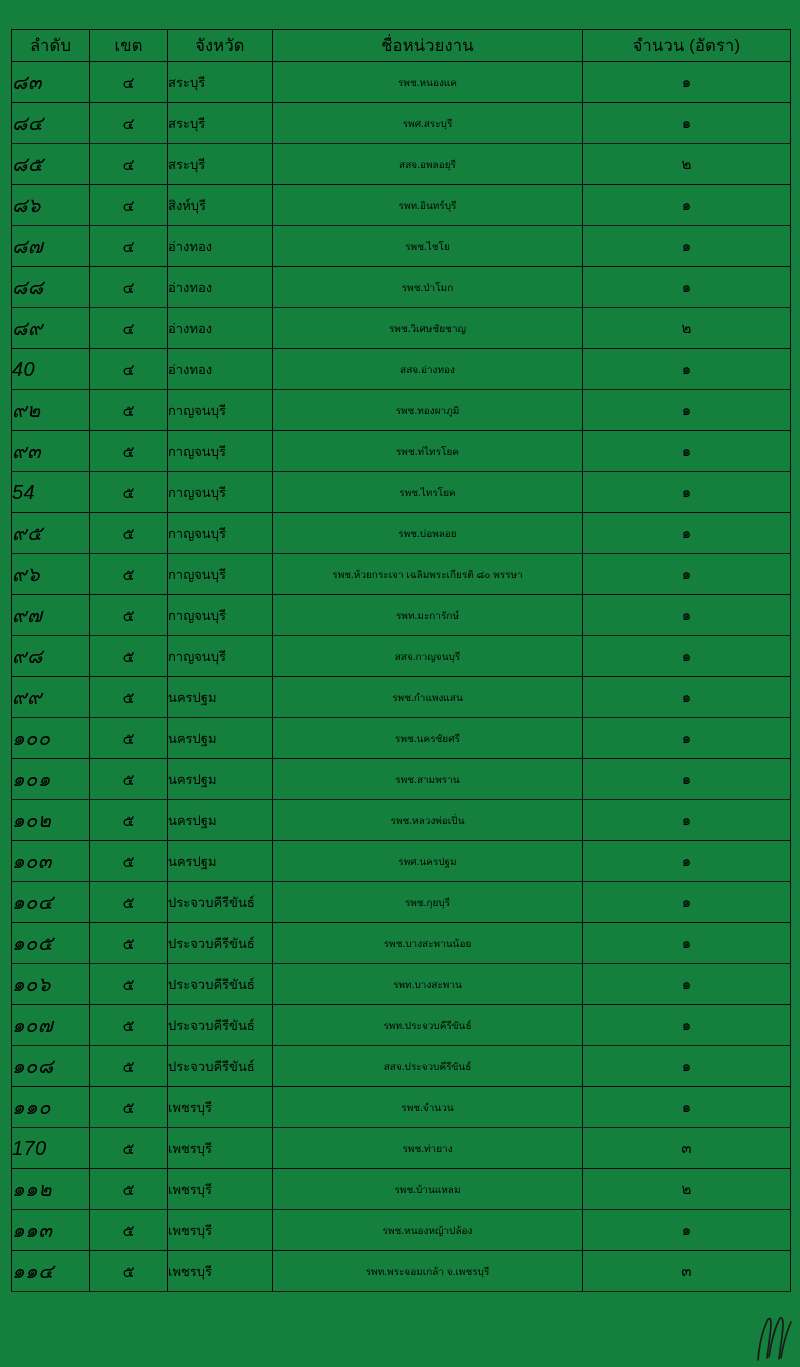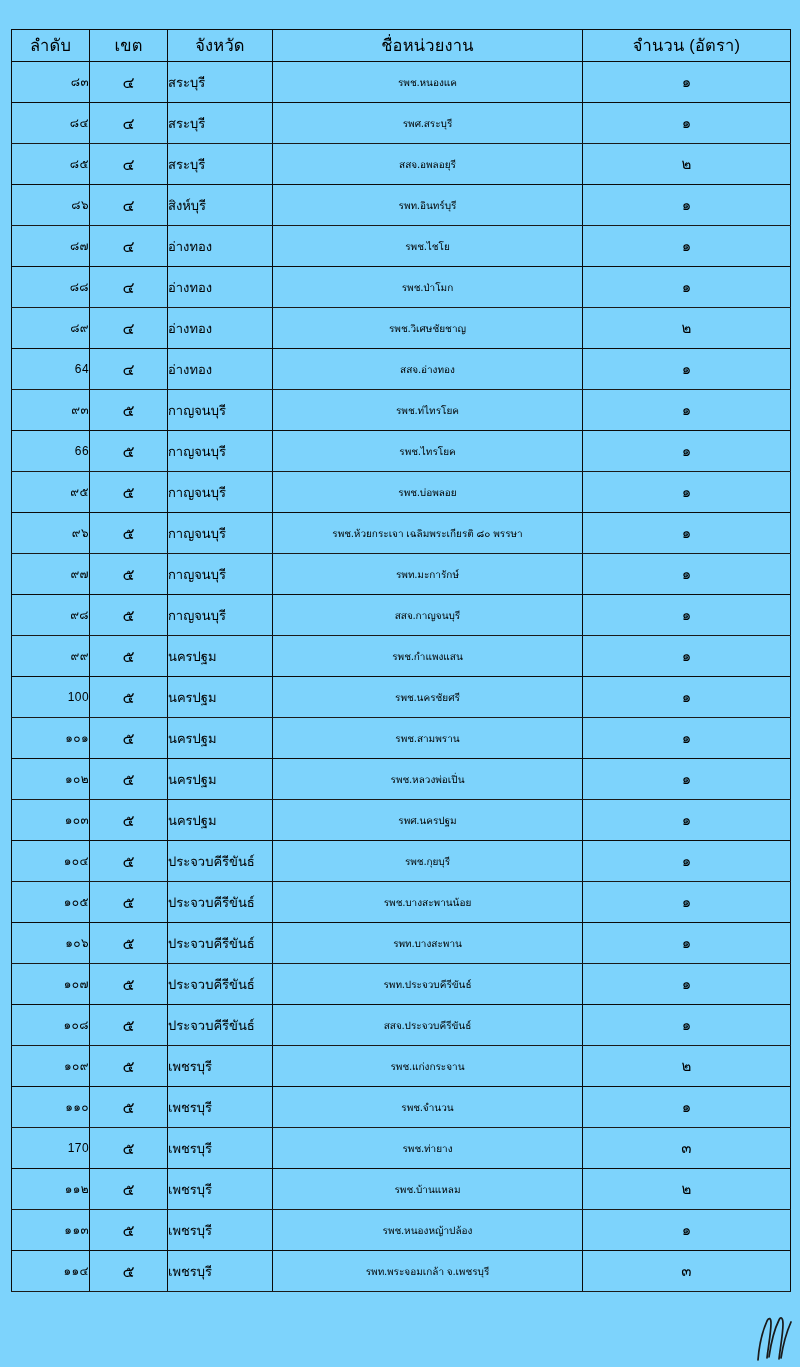--- a/index.html
+++ b/index.html
@@ -16,21 +16,21 @@
     position: relative;
     overflow: hidden;
   }
 
   .page {
     position: absolute;
     left: 0;
     top: 0;
     width: 800px;
     height: 1367px;
-    background: #7dd3fc;
+    background: #15803d;
   }
 
   .table-wrap {
     position: absolute;
     left: 11px;
     top: 29px;
     width: 779px;
   }
 
   table.doc-table {
@@ -58,24 +58,25 @@
     height: 31px;
     text-align: center;
     font-size: 16.5px;
     line-height: 31px;
     white-space: nowrap;
     letter-spacing: 0.2px;
   }
 
   .cell-seq {
     height: 31px;
-    text-align: right;
-    font-size: 12px;
+    text-align: left;
+    font-size: 20px;
     line-height: 31px;
     letter-spacing: 0.4px;
+    font-style: italic;
   }
   .cell-zone {
     height: 31px;
     text-align: center;
     font-size: 16px;
     line-height: 31px;
   }
   .cell-prov {
     height: 31px;
     text-align: left;
@@ -187,35 +188,42 @@
             <td class="cell-qty">๑</td>
           </tr>
           <tr>
             <td class="cell-seq">๘๙</td>
             <td class="cell-zone">๔</td>
             <td class="cell-prov">อ่างทอง</td>
             <td class="cell-org">รพช.วิเศษชัยชาญ</td>
             <td class="cell-qty">๒</td>
           </tr>
           <tr>
-            <td class="cell-seq">64</td>
+            <td class="cell-seq">40</td>
             <td class="cell-zone">๔</td>
             <td class="cell-prov">อ่างทอง</td>
             <td class="cell-org">สสจ.อ่างทอง</td>
             <td class="cell-qty">๑</td>
           </tr>
           <tr>
+            <td class="cell-seq">๙๒</td>
+            <td class="cell-zone">๕</td>
+            <td class="cell-prov">กาญจนบุรี</td>
+            <td class="cell-org">รพช.ทองผาภูมิ</td>
+            <td class="cell-qty">๑</td>
+          </tr>
+          <tr>
             <td class="cell-seq">๙๓</td>
             <td class="cell-zone">๕</td>
             <td class="cell-prov">กาญจนบุรี</td>
             <td class="cell-org">รพช.ท่ไทรโยค</td>
             <td class="cell-qty">๑</td>
           </tr>
           <tr>
-            <td class="cell-seq">66</td>
+            <td class="cell-seq">54</td>
             <td class="cell-zone">๕</td>
             <td class="cell-prov">กาญจนบุรี</td>
             <td class="cell-org">รพช.ไทรโยค</td>
             <td class="cell-qty">๑</td>
           </tr>
           <tr>
             <td class="cell-seq">๙๕</td>
             <td class="cell-zone">๕</td>
             <td class="cell-prov">กาญจนบุรี</td>
             <td class="cell-org">รพช.บ่อพลอย</td>
@@ -243,21 +251,21 @@
             <td class="cell-qty">๑</td>
           </tr>
           <tr>
             <td class="cell-seq">๙๙</td>
             <td class="cell-zone">๕</td>
             <td class="cell-prov">นครปฐม</td>
             <td class="cell-org">รพช.กำแพงแสน</td>
             <td class="cell-qty">๑</td>
           </tr>
           <tr>
-            <td class="cell-seq">100</td>
+            <td class="cell-seq">๑๐๐</td>
             <td class="cell-zone">๕</td>
             <td class="cell-prov">นครปฐม</td>
             <td class="cell-org">รพช.นครชัยศรี</td>
             <td class="cell-qty">๑</td>
           </tr>
           <tr>
             <td class="cell-seq">๑๐๑</td>
             <td class="cell-zone">๕</td>
             <td class="cell-prov">นครปฐม</td>
             <td class="cell-org">รพช.สามพราน</td>
@@ -304,27 +312,20 @@
             <td class="cell-prov">ประจวบคีรีขันธ์</td>
             <td class="cell-org">รพท.ประจวบคีรีขันธ์</td>
             <td class="cell-qty">๑</td>
           </tr>
           <tr>
             <td class="cell-seq">๑๐๘</td>
             <td class="cell-zone">๕</td>
             <td class="cell-prov">ประจวบคีรีขันธ์</td>
             <td class="cell-org">สสจ.ประจวบคีรีขันธ์</td>
             <td class="cell-qty">๑</td>
-          </tr>
-          <tr>
-            <td class="cell-seq">๑๐๙</td>
-            <td class="cell-zone">๕</td>
-            <td class="cell-prov">เพชรบุรี</td>
-            <td class="cell-org">รพช.แก่งกระจาน</td>
-            <td class="cell-qty">๒</td>
           </tr>
           <tr>
             <td class="cell-seq">๑๑๐</td>
             <td class="cell-zone">๕</td>
             <td class="cell-prov">เพชรบุรี</td>
             <td class="cell-org">รพช.จำนวน</td>
             <td class="cell-qty">๑</td>
           </tr>
           <tr>
             <td class="cell-seq">170</td>

